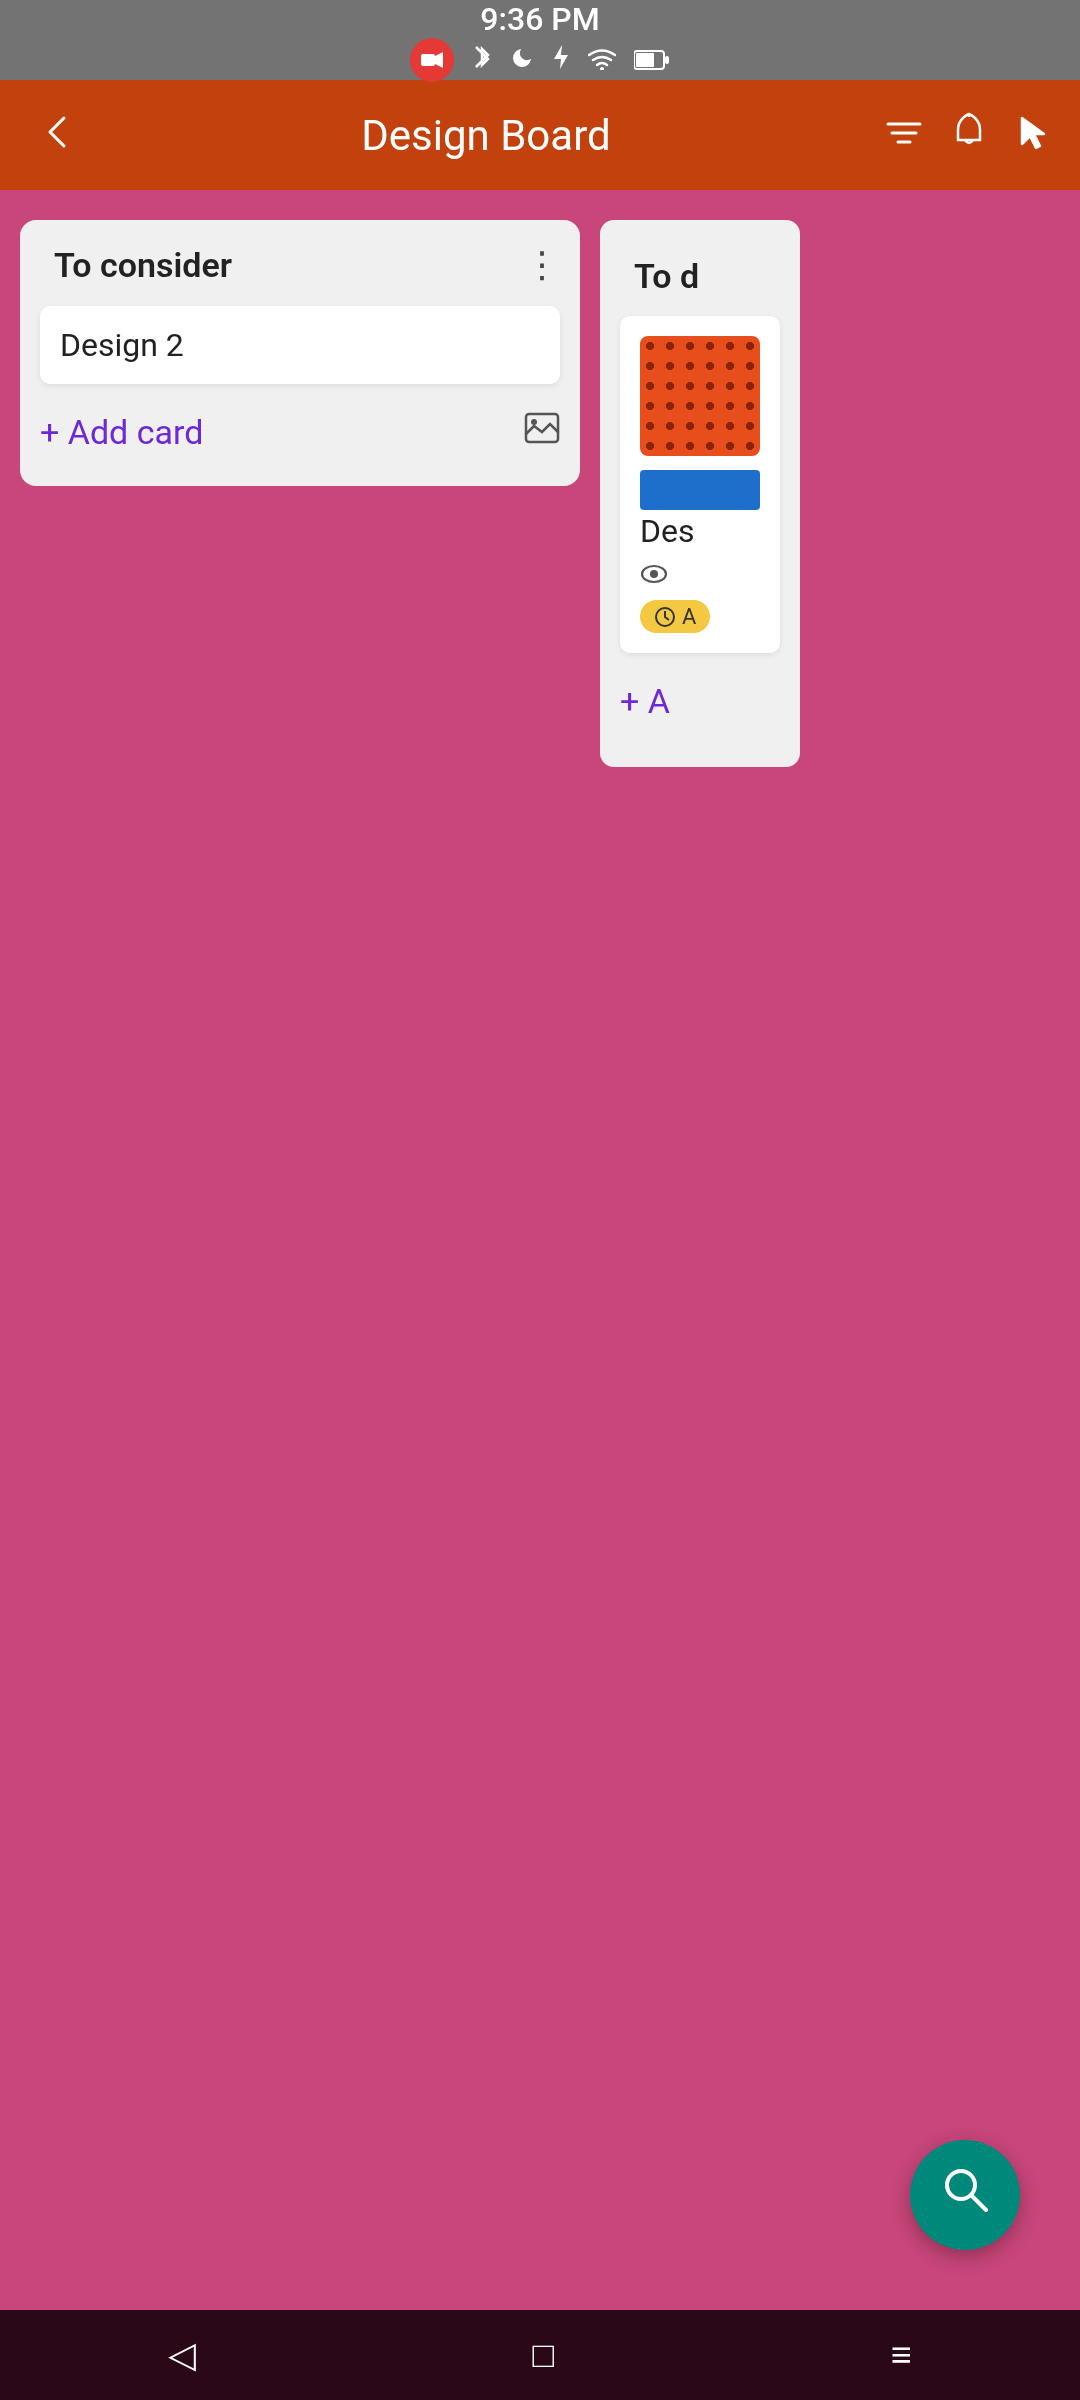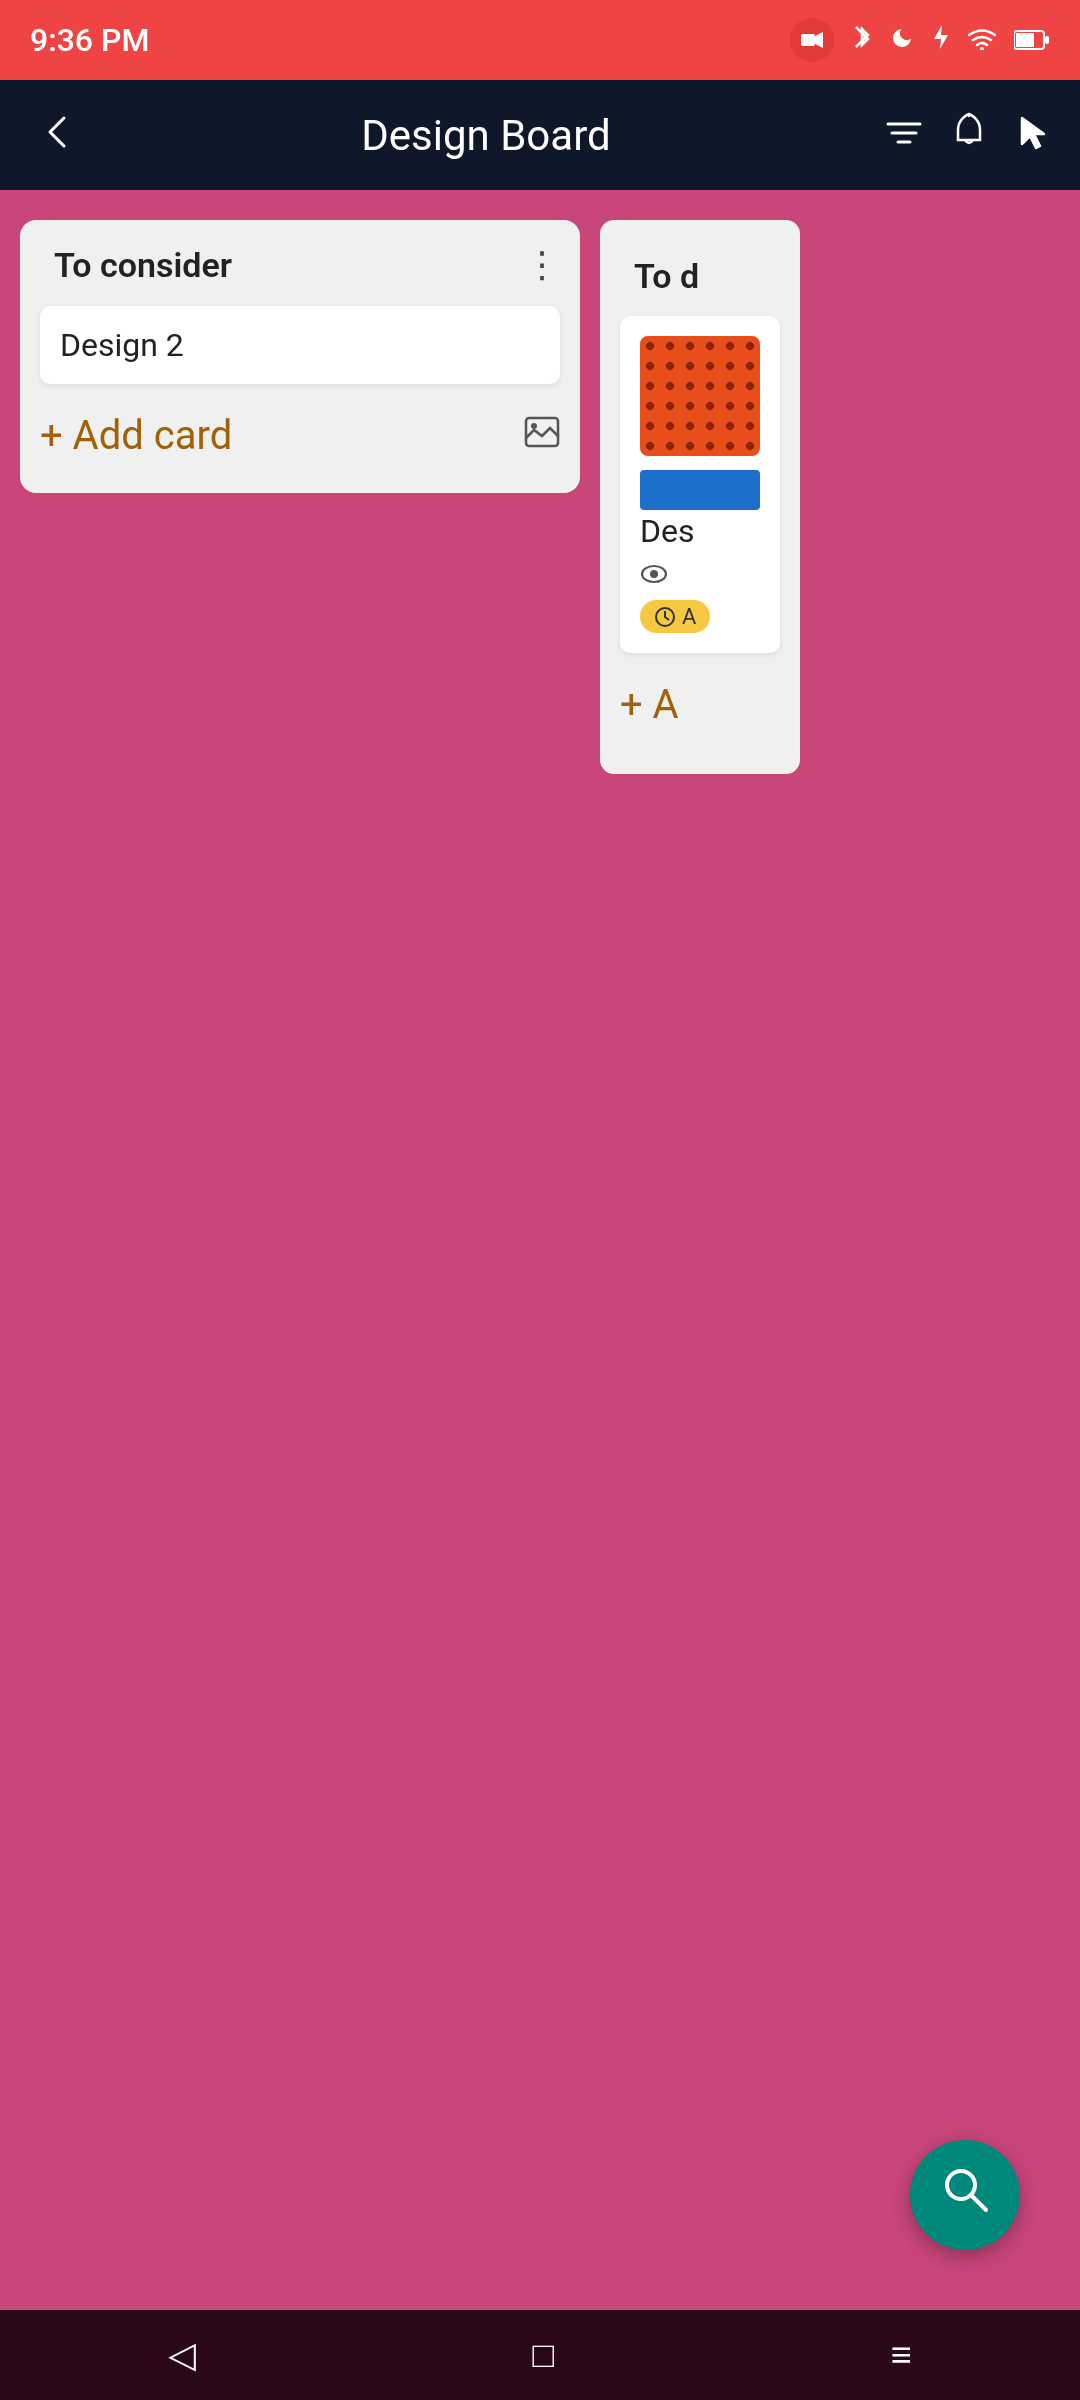--- a/index.html
+++ b/index.html
@@ -11,25 +11,26 @@
       background-color: #c9467a;
       font-family: 'Roboto', Arial, sans-serif;
       overflow: hidden;
       position: relative;
     }
 
     
     .status-bar {
       width: 100%;
       height: 80px;
-      background-color: #ef4444;
+      background-color: #737373;
       display: flex;
       align-items: center;
       justify-content: space-between;
       padding: 0 30px;
+      flex-direction: column;
     }
 
     .status-time {
       color: white;
       font-size: 32px;
       font-weight: 500;
     }
 
     .status-icons {
       display: flex;
@@ -50,21 +51,21 @@
       display: flex;
       align-items: center;
       justify-content: center;
       font-size: 22px;
     }
 
     
     .app-bar {
       width: 100%;
       height: 110px;
-      background-color: #0f172a;
+      background-color: #c2410c;
       display: flex;
       align-items: center;
       padding: 0 30px;
       gap: 20px;
     }
 
     .app-bar-back {
       color: white;
       font-size: 42px;
       cursor: pointer;
@@ -207,22 +208,22 @@
       white-space: nowrap;
       overflow: hidden;
       text-overflow: clip;
     }
 
     
     .add-card-btn {
       display: flex;
       align-items: center;
       gap: 10px;
-      color: #a16207;
-      font-size: 40px;
+      color: #6d28d9;
+      font-size: 34px;
       cursor: pointer;
       padding: 10px 0;
       margin-top: 10px;
     }
 
     .add-card-btn .image-icon {
       margin-left: auto;
       color: #555;
       font-size: 34px;
     }

